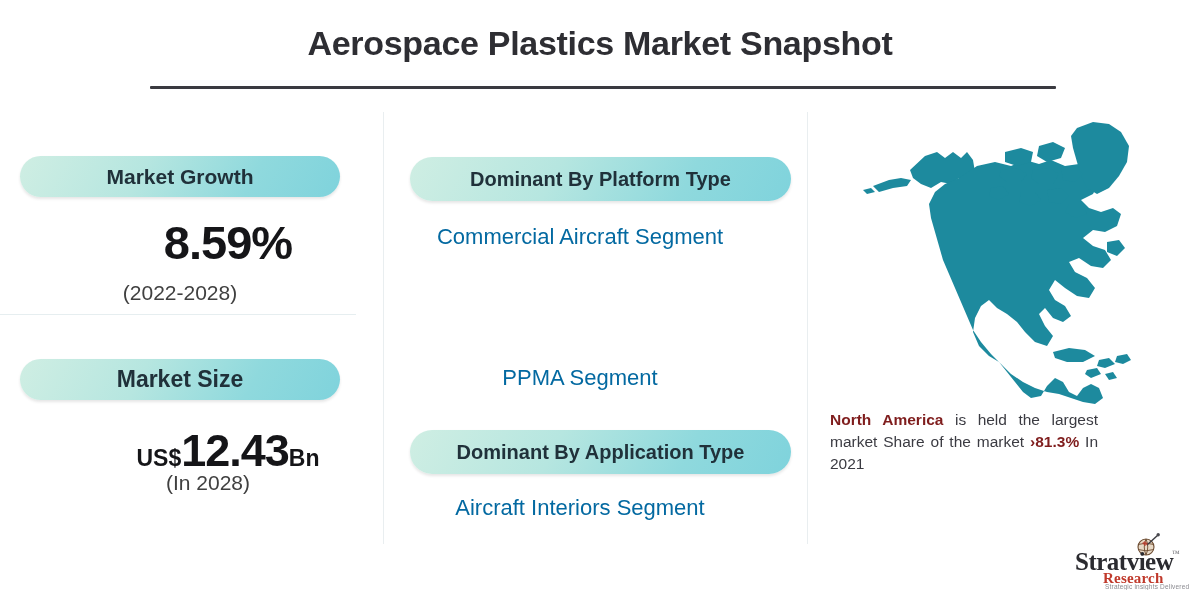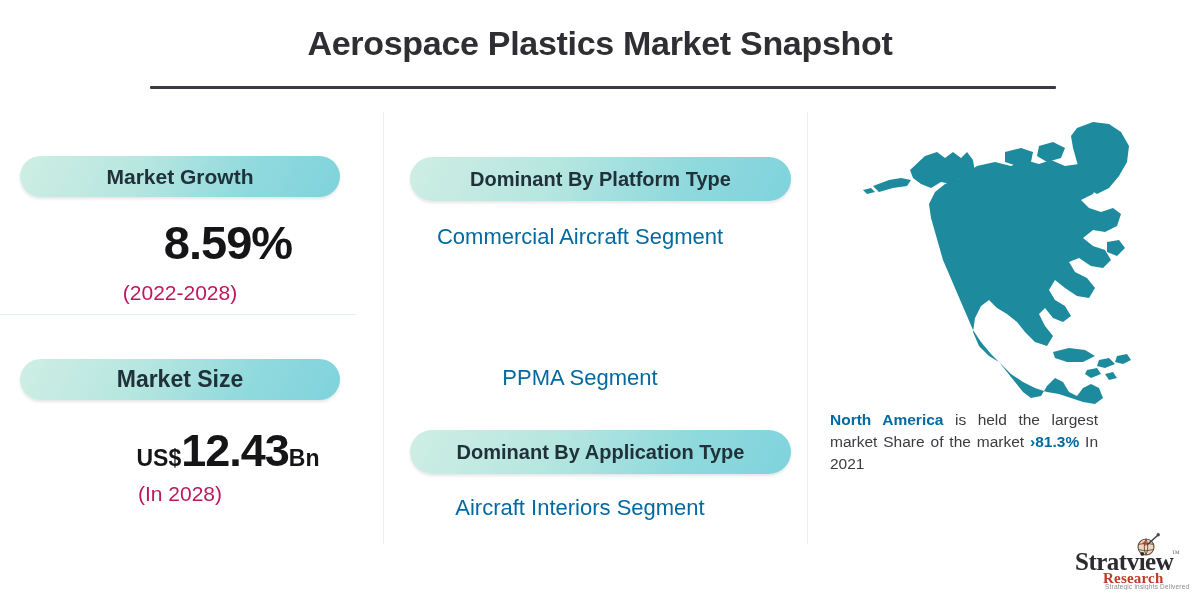--- a/index.html
+++ b/index.html
@@ -121,25 +121,25 @@
     letter-spacing: 0;
     vertical-align: baseline;
   }
 
   .sub-note {
     position: absolute;
     left: 0px;
     width: 360px;
     text-align: center;
     font-size: 21px;
-    color: #be185d;
+    color: #404040;
     white-space: nowrap;
   }
   .sub-note.growth { top: 281px; }
-  .sub-note.size   { top: 482px; }
+  .sub-note.size   { top: 471px; padding-left: 28px; }
 
   
   .pill-mid {
     left: 410px;
     width: 381px;
     height: 44px;
     font-size: 20px;
   }
   .pill-mid.p1 { top: 157px; }
   .pill-mid.p2 { top: 297px; }
@@ -172,21 +172,21 @@
   .region-caption {
     position: absolute;
     left: 830px;
     top: 409px;
     width: 268px;
     font-size: 15.5px;
     line-height: 1.42;
     color: #3b3b42;
     text-align: justify;
   }
-  .region-caption b { color: #0369a1; font-weight: bold; }
+  .region-caption b { color: #7f1d1d; font-weight: bold; }
 
   
   .logo {
     position: absolute;
     left: 1075px;
     top: 532px;
     width: 150px;
     height: 58px;
     overflow: hidden;
   }

